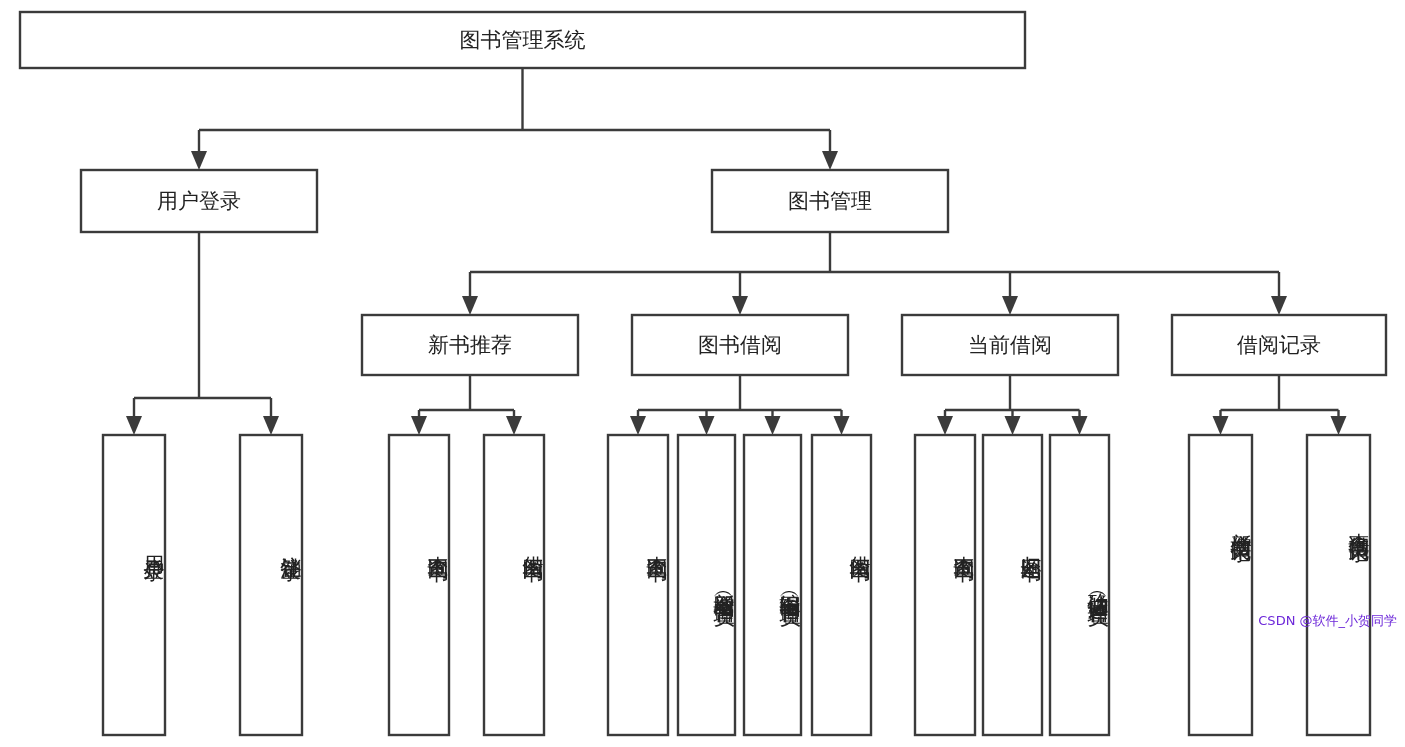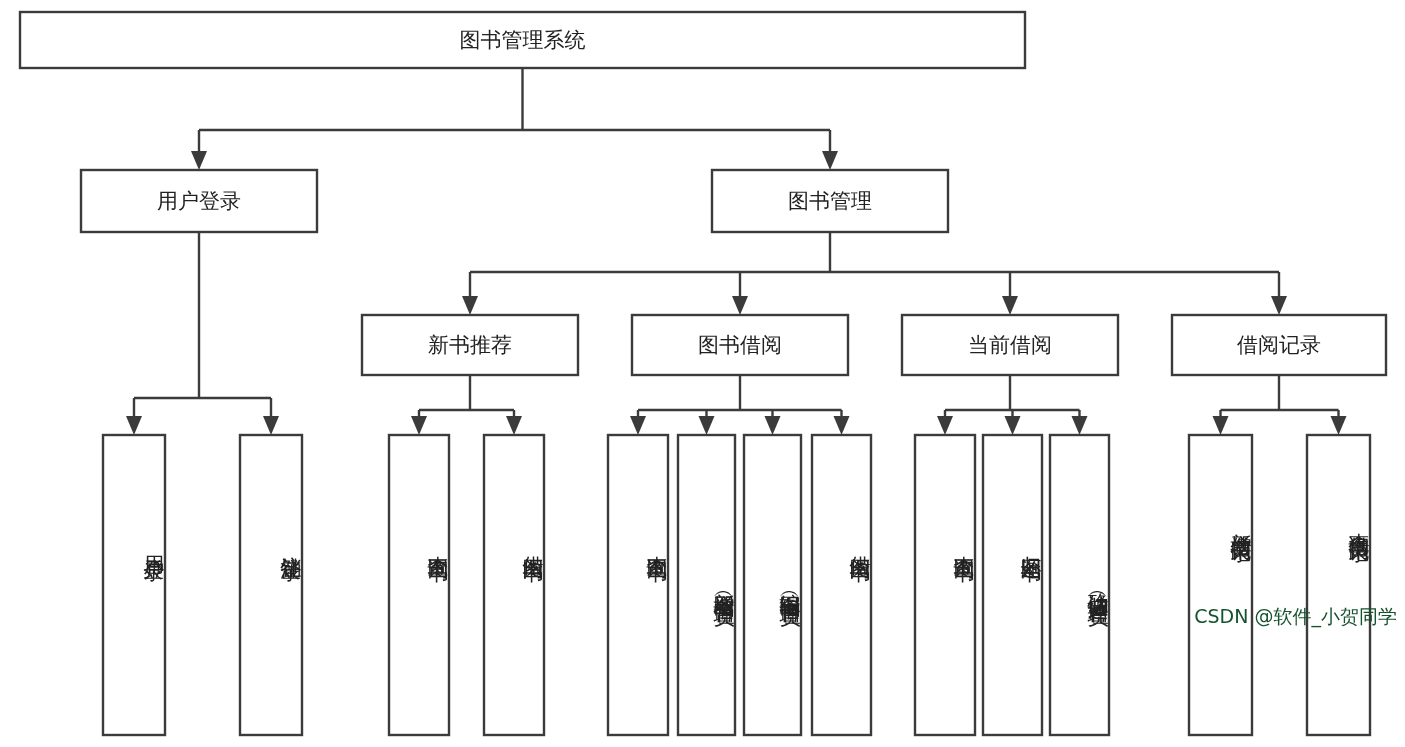--- a/index.html
+++ b/index.html
@@ -57,22 +57,22 @@
     letter-spacing: 2px;
     white-space: pre;
     text-align: center;
     pointer-events: none;
   }
   .watermark {
     position: absolute;
     right: 8px;
     bottom: 4px;
     font-family: "DejaVu Sans", "Liberation Sans", sans-serif;
-    font-size: 19px;
-    color: #14532d;
+    font-size: 13px;
+    color: #6d28d9;
     white-space: nowrap;
   }
 </style>
 </head>
 <body>
 
 <div id="diagram-root">
 
   <svg class="diagram-canvas" viewBox="0 0 1405 747">
     <g id="connectors-layer">

